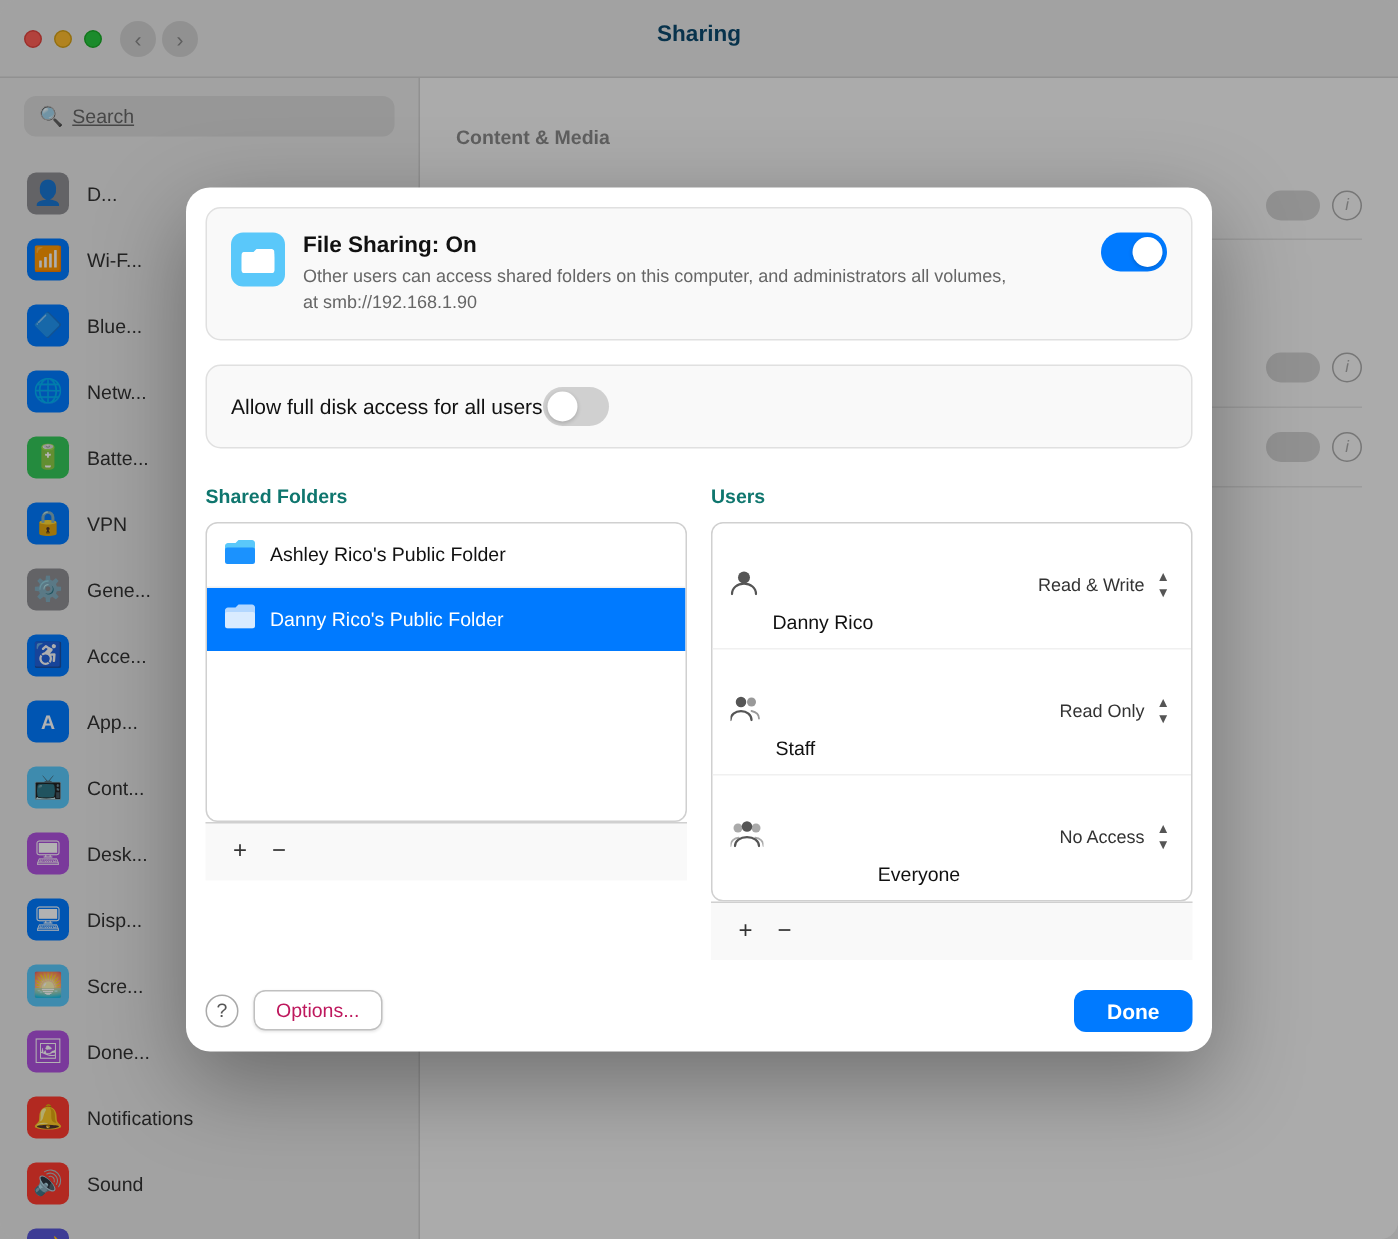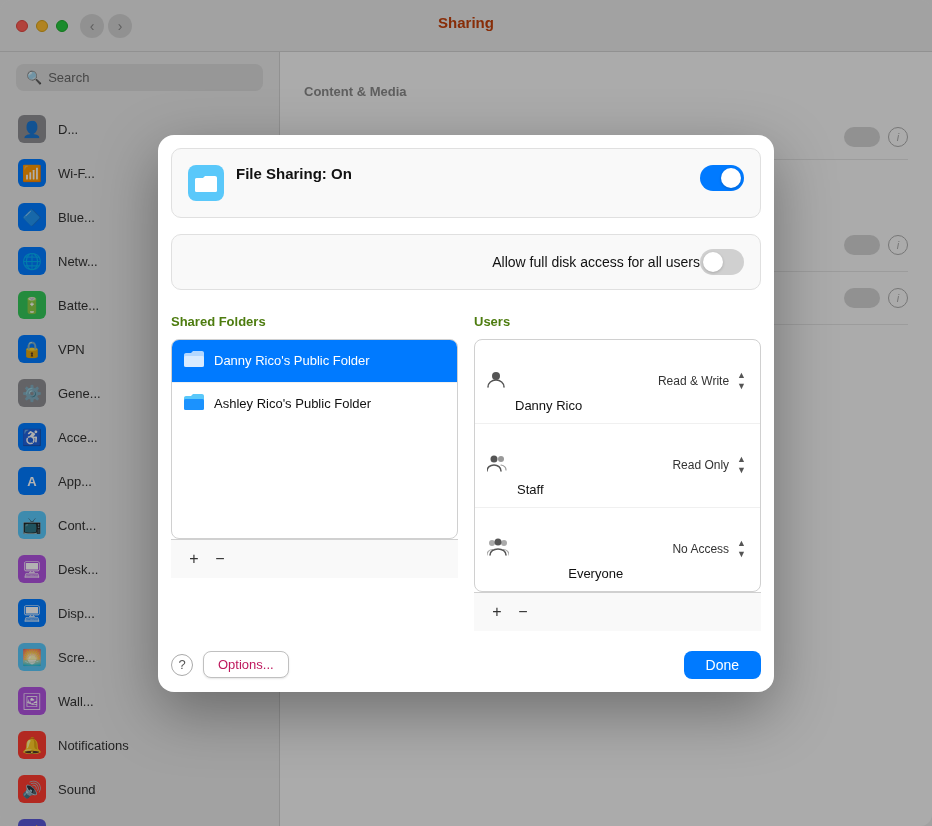--- a/index.html
+++ b/index.html
@@ -64,21 +64,21 @@
       align-items: center;
       justify-content: center;
       cursor: pointer;
       color: #888;
       font-size: 14px;
     }
 
     .bg-title {
       font-size: 15px;
       font-weight: 600;
-      color: #c2410c;
+      color: #0c4a6e;
       position: absolute;
       left: 50%;
       transform: translateX(-50%);
       top: 14px;
     }
 
     .bg-sidebar {
       position: absolute;
       top: 52px;
       left: 0;
@@ -99,20 +99,21 @@
     }
 
     .search-icon-bg {
       color: #888;
       font-size: 13px;
     }
 
     .search-text {
       font-size: 13px;
       color: #666;
+      text-decoration: underline;
     }
 
     .sidebar-items {
       padding: 4px 8px;
     }
 
     .sidebar-item {
       display: flex;
       align-items: center;
       gap: 12px;
@@ -201,21 +202,21 @@
       background: rgba(0,0,0,0.3);
       display: flex;
       align-items: center;
       justify-content: center;
       z-index: 10;
     }
 
     .modal {
       background: #ffffff;
       border-radius: 16px;
-      width: 616px;
+      width: 684px;
       padding: 13px;
       box-shadow: 0 20px 60px rgba(0,0,0,0.35);
       position: relative;
     }
 
     
     .file-sharing-header {
       display: flex;
       align-items: flex-start;
       justify-content: space-between;
@@ -302,21 +303,21 @@
       height: 20px;
       background: white;
       border-radius: 50%;
       box-shadow: 0 1px 3px rgba(0,0,0,0.2);
     }
 
     
     .disk-access-row {
       display: flex;
       align-items: center;
-      justify-content: flex-end;
+      justify-content: flex-start;
       background: #f9f9f9;
       border: 1px solid #e0e0e0;
       border-radius: 10px;
       padding: 14px 16px;
       margin-bottom: 24px;
     }
 
     .disk-access-label {
       font-size: 14px;
       color: #111;
@@ -333,21 +334,21 @@
       flex: 1;
     }
 
     .col-right {
       flex: 1;
     }
 
     .col-header {
       font-size: 13px;
       font-weight: 700;
-      color: #4d7c0f;
+      color: #0f766e;
       margin-bottom: 10px;
     }
 
     .folder-list {
       border: 1px solid #d0d0d0;
       border-radius: 8px;
       overflow: hidden;
       background: white;
       min-height: 200px;
     }
@@ -496,21 +497,21 @@
       cursor: pointer;
       box-shadow: 0 1px 2px rgba(0,0,0,0.1);
     }
 
     .done-btn {
       background: #007aff;
       border: none;
       border-radius: 8px;
       padding: 6px 22px;
       font-size: 14px;
-      font-weight: 400;
+      font-weight: 700;
       color: white;
       cursor: pointer;
     }
 
     
     .advanced-section {
       margin-top: 28px;
     }
   </style>
 </head>
@@ -584,21 +585,21 @@
       <div class="sidebar-item">
         <div class="sidebar-item-icon icon-blue">🖥</div>
         <span>Disp...</span>
       </div>
       <div class="sidebar-item">
         <div class="sidebar-item-icon icon-teal">🌅</div>
         <span>Scre...</span>
       </div>
       <div class="sidebar-item">
         <div class="sidebar-item-icon icon-purple">🖼</div>
-        <span>Wall...</span>
+        <span>Done...</span>
       </div>
       <div class="sidebar-item">
         <div class="sidebar-item-icon icon-red">🔔</div>
         <span>Notifications</span>
       </div>
       <div class="sidebar-item">
         <div class="sidebar-item-icon icon-red">🔊</div>
         <span>Sound</span>
       </div>
       <div class="sidebar-item">
@@ -652,55 +653,56 @@
         <div class="fs-icon">
 
           <svg width="22" height="18" viewBox="0 0 22 18" fill="none">
             <rect x="0" y="4" width="22" height="14" rx="2" fill="white" opacity="0.9"></rect>
             <rect x="0" y="6" width="22" height="12" rx="2" fill="white" opacity="0.7"></rect>
             <path d="M0 6C0 4.9 0.9 4 2 4H8L10 2H20C21.1 2 22 2.9 22 4V16C22 17.1 21.1 18 20 18H2C0.9 18 0 17.1 0 16V6Z" fill="white"></path>
           </svg>
         </div>
         <div>
           <div class="fs-title">File Sharing: On</div>
+          <div class="fs-desc">Other users can access shared folders on this computer, and administrators all volumes, at smb://192.168.1.90</div>
         </div>
       </div>
       <div class="toggle-on"></div>
     </div>
 
     <div class="disk-access-row">
       <span class="disk-access-label">Allow full disk access for all users</span>
       <div class="toggle-off-sm"></div>
     </div>
 
     <div class="two-col">
 
       <div class="col-left">
         <div class="col-header">Shared Folders</div>
         <div class="folder-list">
-
-          <div class="folder-item selected">
-            <span class="folder-icon">
-              <svg width="20" height="17" viewBox="0 0 20 17" fill="none">
-                <path d="M0 5C0 3.9 0.9 3 2 3H7L9 1H18C19.1 1 20 1.9 20 3V15C20 16.1 19.1 17 18 17H2C0.9 17 0 16.1 0 15V5Z" fill="rgba(255,255,255,0.7)"></path>
-                <rect x="0" y="6" width="20" height="11" rx="1.5" fill="rgba(255,255,255,0.5)"></rect>
-              </svg>
-            </span>
-            <span>Danny Rico's Public Folder</span>
-          </div>
 
           <div class="folder-item">
             <span class="folder-icon">
               
               <svg width="20" height="17" viewBox="0 0 20 17" fill="none">
                 <path d="M0 5C0 3.9 0.9 3 2 3H7L9 1H18C19.1 1 20 1.9 20 3V15C20 16.1 19.1 17 18 17H2C0.9 17 0 16.1 0 15V5Z" fill="#5ac8fa"></path>
                 <rect x="0" y="6" width="20" height="11" rx="1.5" fill="#007aff" opacity="0.7"></rect>
               </svg>
             </span>
             <span>Ashley Rico's Public Folder</span>
+          </div>
+
+          <div class="folder-item selected">
+            <span class="folder-icon">
+              <svg width="20" height="17" viewBox="0 0 20 17" fill="none">
+                <path d="M0 5C0 3.9 0.9 3 2 3H7L9 1H18C19.1 1 20 1.9 20 3V15C20 16.1 19.1 17 18 17H2C0.9 17 0 16.1 0 15V5Z" fill="rgba(255,255,255,0.7)"></path>
+                <rect x="0" y="6" width="20" height="11" rx="1.5" fill="rgba(255,255,255,0.5)"></rect>
+              </svg>
+            </span>
+            <span>Danny Rico's Public Folder</span>
           </div>
         </div>
         <div class="list-bottom-bar">
           <button class="plus-minus-btn">+</button>
           <button class="plus-minus-btn">−</button>
         </div>
       </div>
 
       <div class="col-right">
         <div class="col-header">Users</div>

